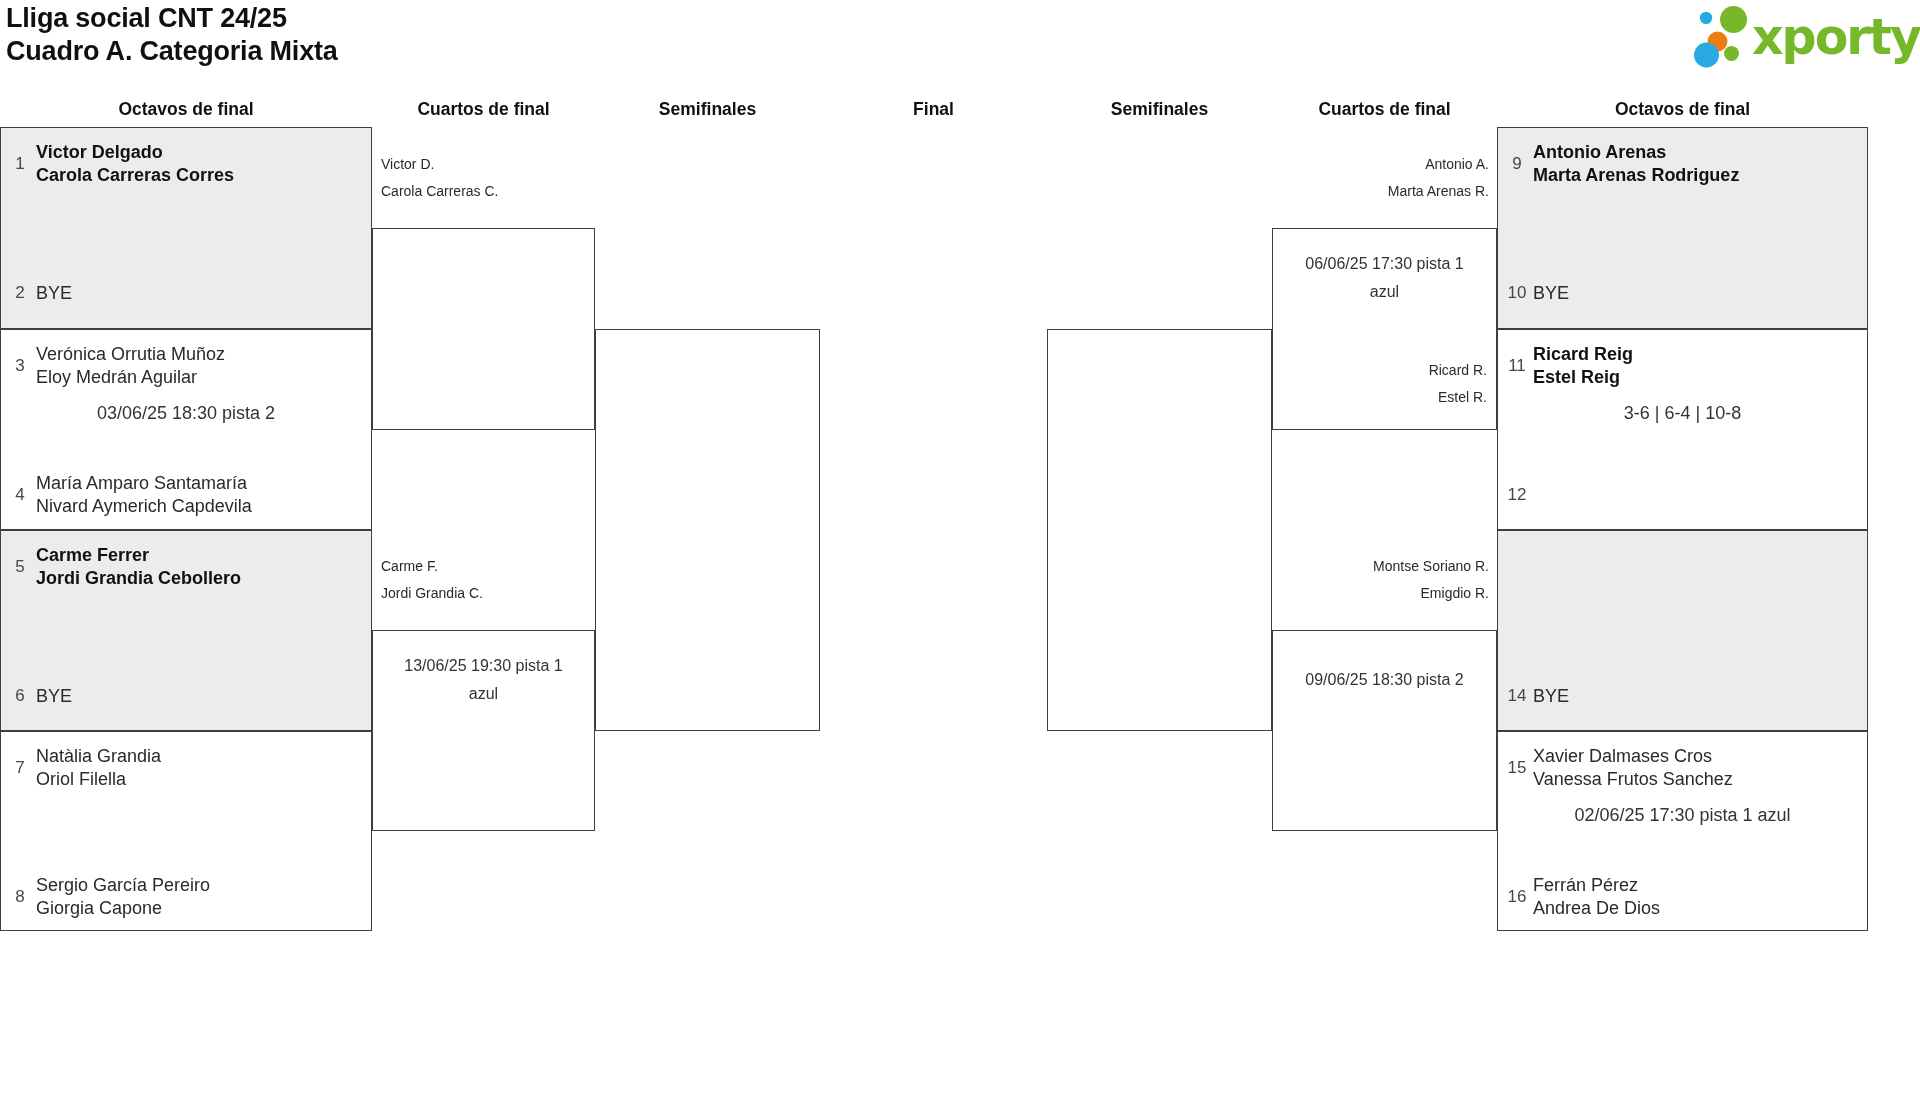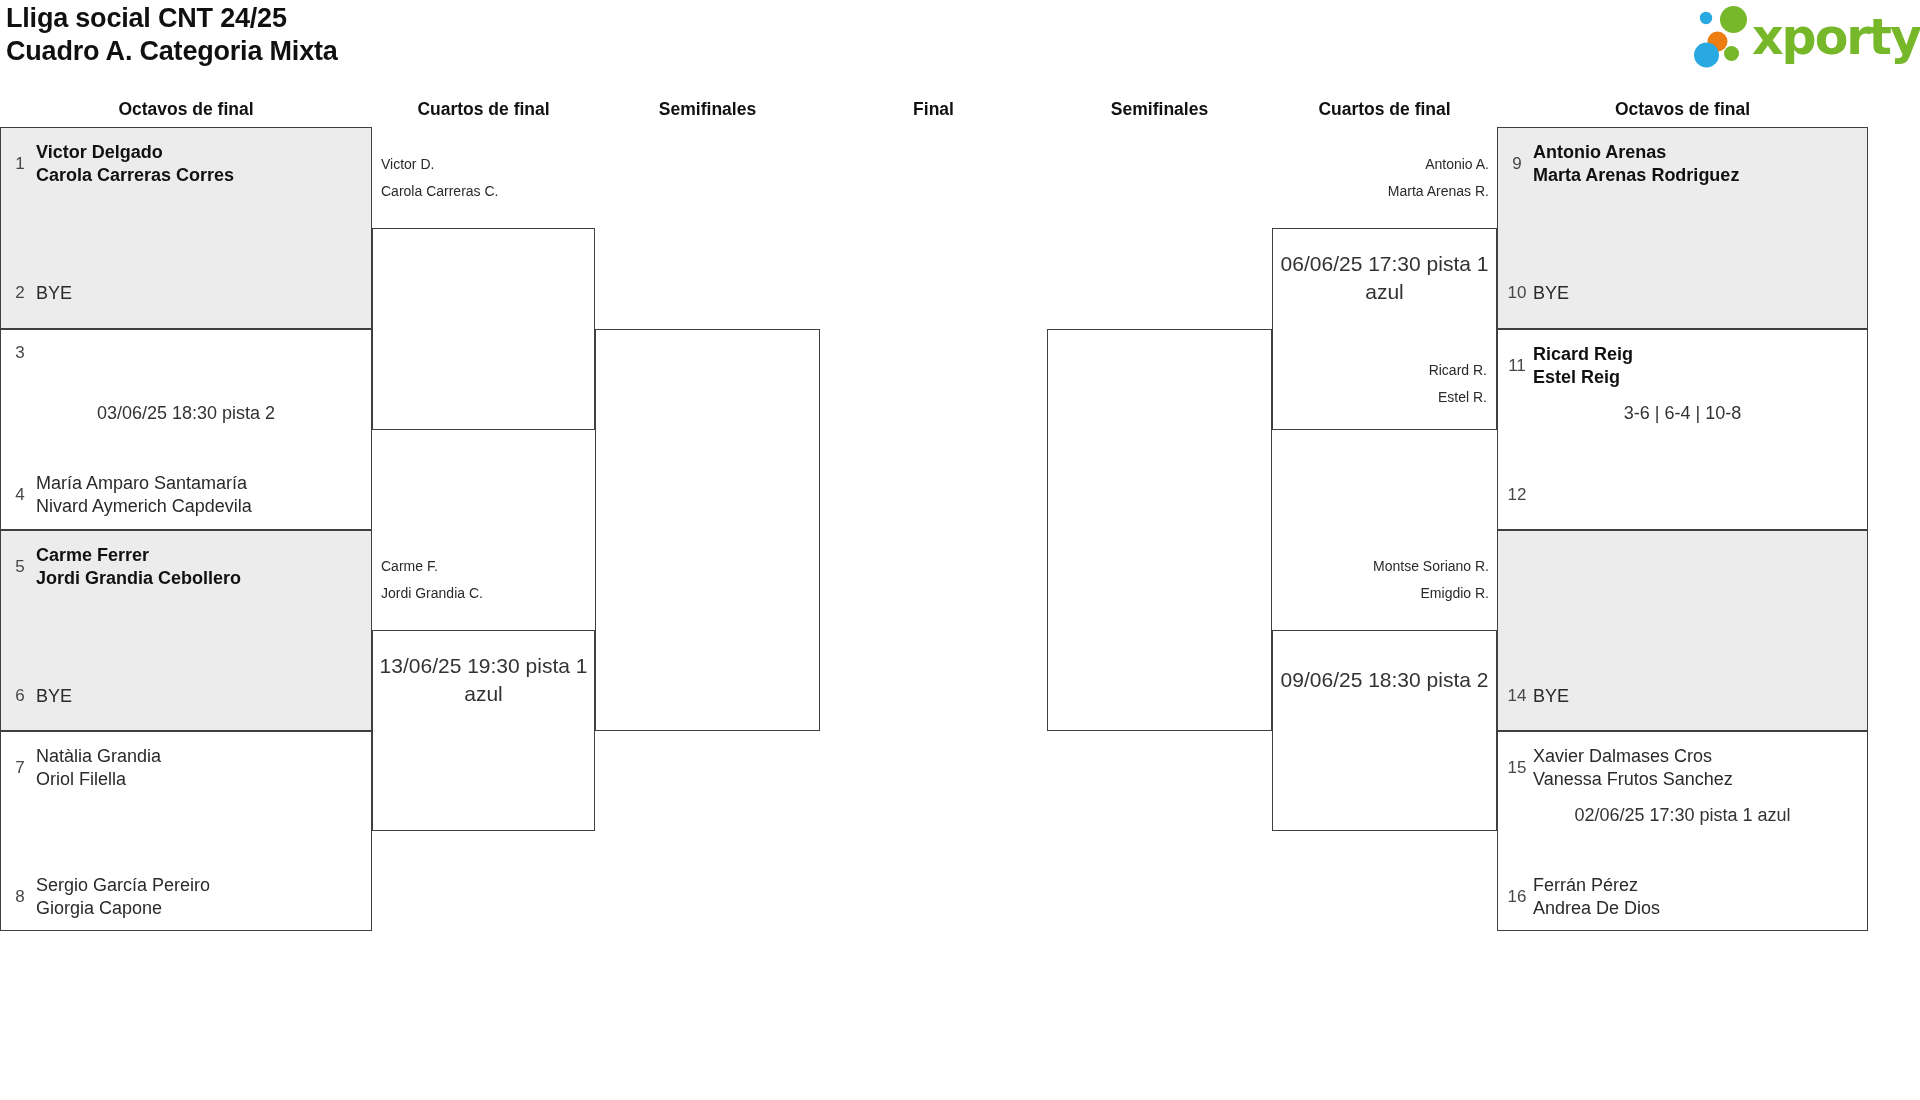--- a/index.html
+++ b/index.html
@@ -16,21 +16,21 @@
   .slot{position:absolute;left:0;right:0;display:flex;align-items:center;}
   .slot-a{top:13px;}
   .slot-b{top:142px;height:46px;}
   .seed{width:22px;min-width:22px;text-align:center;font-size:17px;color:#474747;margin-left:8px;}
   .team{font-size:18px;line-height:23px;color:#2a2a2a;margin-left:5px;}
   .team.bold{font-weight:bold;color:#111;}
   .center-note{position:absolute;left:0;right:0;top:70px;text-align:center;font-size:18px;
                line-height:26px;color:#333;}
   .qlabel{position:absolute;font-size:14px;line-height:27px;color:#2a2a2a;}
   .qlabel.right{text-align:right;}
-  .qdate{position:absolute;text-align:center;font-size:21px;line-height:28px;color:#333;}
+  .qdate{position:absolute;text-align:center;font-size:16px;line-height:28px;color:#333;}
 </style>
 </head>
 <body>
 
 <div class="canvas">
 
   <div class="title">
     <div>Lliga social CNT 24/25</div>
     <div>Cuadro A. Categoria Mixta</div>
   </div>
@@ -109,20 +109,24 @@
       <div class="team">
         <div>BYE</div>
         <div></div>
       </div>
     </div>
   </div>
 
   <div class="box" style="left:0;top:329px;width:372px;height:201px;">
     <div class="slot slot-a">
       <div class="seed">3</div>
+      <div class="team">
+        <div>Verónica Orrutia Muñoz</div>
+        <div>Eloy Medrán Aguilar</div>
+      </div>
     </div>
     <div class="center-note">03/06/25 18:30 pista 2</div>
     <div class="slot slot-b">
       <div class="seed">4</div>
       <div class="team">
         <div>María Amparo Santamaría</div>
         <div>Nivard Aymerich Capdevila</div>
       </div>
     </div>
   </div>

